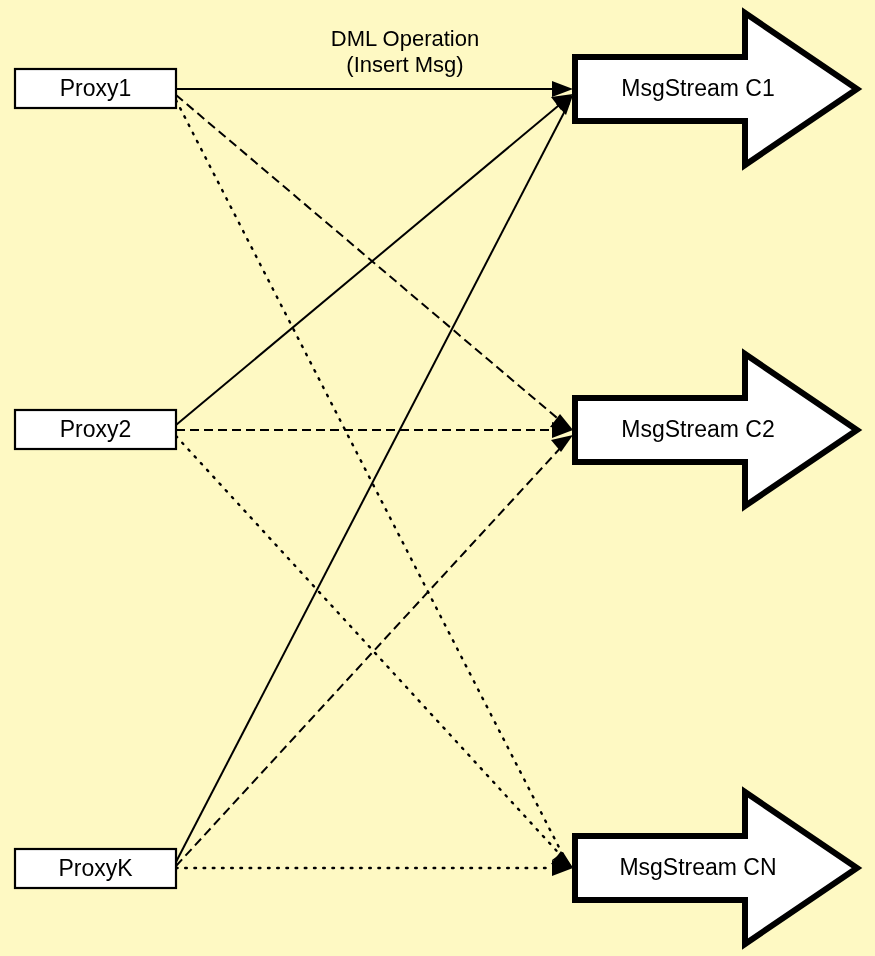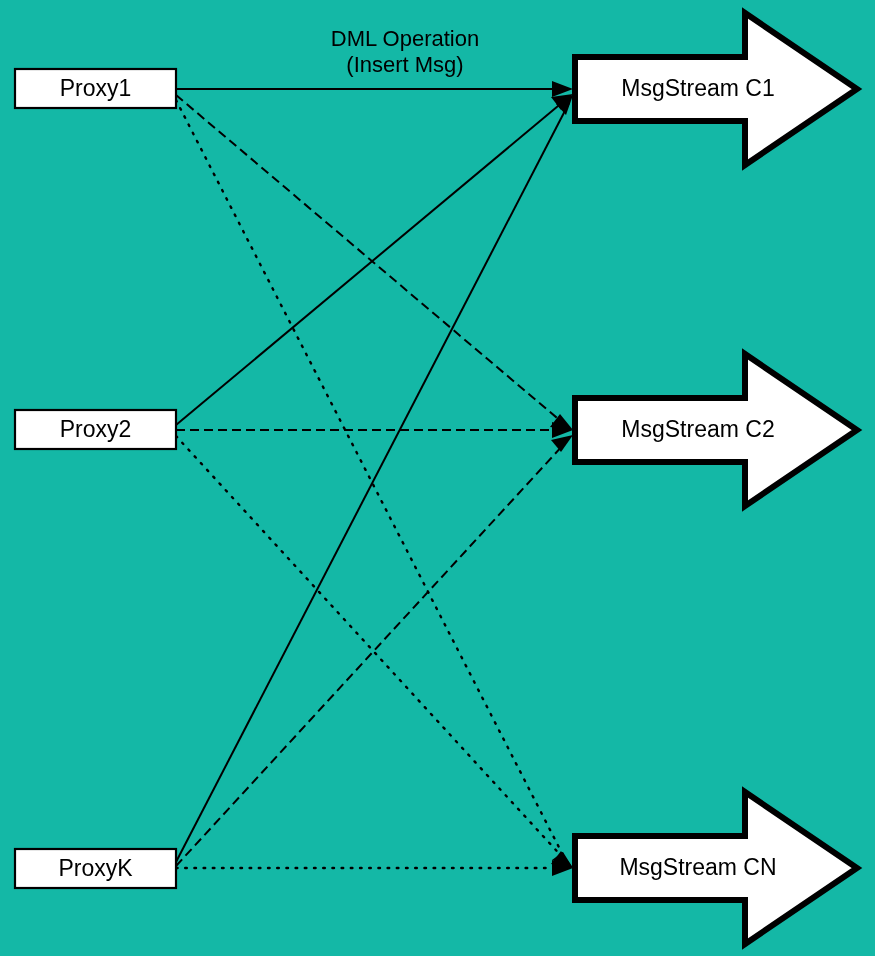--- a/index.html
+++ b/index.html
@@ -4,21 +4,21 @@
 <style>
   html, body {
     margin: 0;
     padding: 0;
     background: #ffffff;
   }
   #diagram-root {
     position: relative;
     width: 875px;
     height: 956px;
-    background: #14b8a6;
+    background: #fef9c3;
     font-family: "Liberation Sans", sans-serif;
     overflow: hidden;
   }
   svg#diagram-canvas {
     position: absolute;
     top: 0;
     left: 0;
     width: 875px;
     height: 956px;
     display: block;

